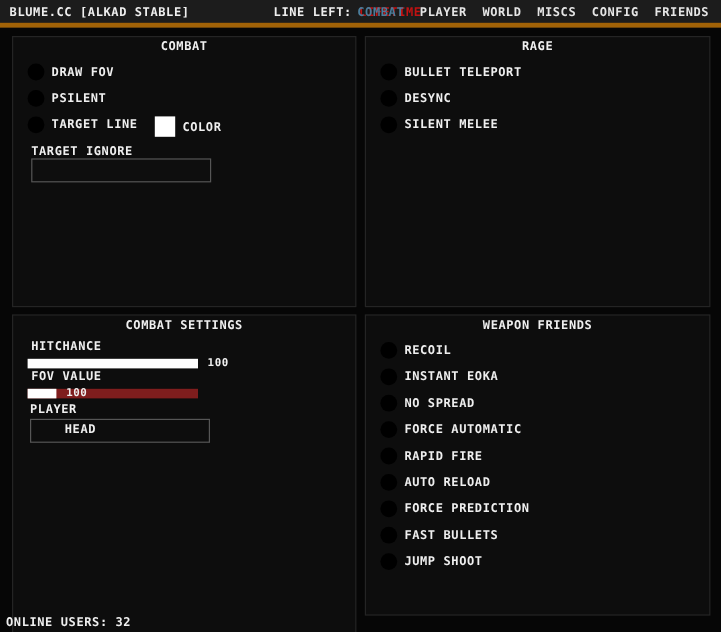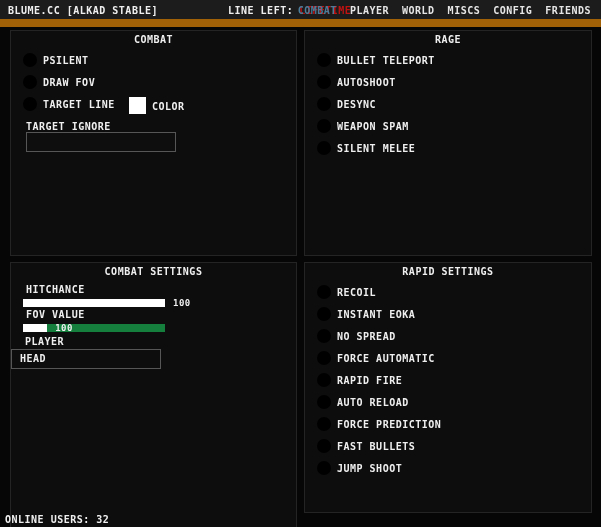--- a/index.html
+++ b/index.html
@@ -5,21 +5,21 @@
   html,body{margin:0;padding:0;}
   body{
     width:601px;height:527px;position:relative;overflow:hidden;
     background:#060606;
     font-family:"DejaVu Sans Mono","Liberation Mono",monospace;
     font-weight:bold;font-size:10px;letter-spacing:.5px;color:#efefef;
     -webkit-font-smoothing:none;
   }
   
   .titlebar{position:absolute;top:0;left:0;width:601px;height:19px;
-    background:#1c1c1c;border-bottom:8px solid #a16207;box-sizing:content-box;}
+    background:#1c1c1c;border-bottom:4px solid #a16207;box-sizing:content-box;}
   .app-title{position:absolute;left:8px;top:5px;white-space:nowrap;}
   .time-left{position:absolute;left:228px;top:5px;white-space:nowrap;}
   .time-left .tl-value{margin-left:6px;}
   .tabs{position:absolute;right:10px;top:5px;display:flex;gap:13px;white-space:nowrap;}
   .tab{color:#e6e6e6;cursor:pointer;}
   
   .panel{position:absolute;background:#0d0d0d;border:1px solid #242424;box-sizing:border-box;}
   .panel-title{position:absolute;top:3px;left:0;width:100%;text-align:center;}
   #panel-combat{left:10px;top:30px;width:287px;height:226px;}
   #panel-rage{left:304px;top:30px;width:288px;height:226px;}
@@ -32,26 +32,26 @@
   .tlabel{margin-left:6px;white-space:nowrap;}
   
   .color-swatch{position:absolute;left:118px;top:66px;width:17px;height:17px;cursor:pointer;}
   .color-label{position:absolute;left:141px;top:70px;}
   .ti-label{position:absolute;left:15px;top:90px;}
   .ti-input{position:absolute;left:15px;top:101px;width:150px;height:20px;
     background:#0e0e0e;border:1px solid #565656;box-sizing:border-box;color:#efefef;
     font:inherit;letter-spacing:.5px;padding:0 6px;outline:none;}
   
   .cs-label{position:absolute;white-space:nowrap;}
-  .slider{position:absolute;width:142px;height:8px;background:#15803d;cursor:pointer;text-align:right;}
+  .slider{position:absolute;width:142px;height:8px;background:#7f1d1d;cursor:pointer;text-align:right;}
   .sfill{height:100%;background:#fff;}
   .sval{position:absolute;top:-1px;font-size:9px;white-space:nowrap;}
-  .hb-box{position:absolute;left:0;top:86px;width:150px;height:20px;
+  .hb-box{position:absolute;left:14px;top:86px;width:150px;height:20px;
     border:1px solid #565656;box-sizing:border-box;line-height:18px;
-    padding-left:8px;cursor:pointer;}
+    padding-left:28px;cursor:pointer;}
   
   .statusbar{position:absolute;left:5px;top:514px;white-space:nowrap;}
 </style>
 </head>
 <body>
 
 <div class="titlebar">
   <span class="app-title">BLUME.CC [ALKAD STABLE]</span>
   <span class="time-left"><span>LINE LEFT:</span><span class="tl-value" style="color: rgb(193, 18, 18);">LIFETIME</span></span>
   <div class="tabs">
@@ -62,25 +62,25 @@
       <span class="tab">CONFIG</span>
       <span class="tab">FRIENDS</span>
     </div>
 </div>
 
 <div class="panel" id="panel-combat">
   <div class="panel-title">COMBAT</div>
   <div class="toggles">
       <div class="trow">
         <span class="cb" style="background: rgb(0, 0, 0);"></span>
-        <span class="tlabel">PSILENT</span>
+        <span class="tlabel">DRAW FOV</span>
       </div>
       <div class="trow">
         <span class="cb" style="background: rgb(0, 0, 0);"></span>
-        <span class="tlabel">DRAW FOV</span>
+        <span class="tlabel">PSILENT</span>
       </div>
       <div class="trow">
         <span class="cb" style="background: rgb(0, 0, 0);"></span>
         <span class="tlabel">TARGET LINE</span>
       </div>
     </div>
   <div class="color-swatch" style="background: rgb(255, 255, 255);"></div>
   <span class="color-label">COLOR</span>
   <span class="ti-label">TARGET IGNORE</span>
   <input class="ti-input" type="text" value="" style="">
@@ -88,29 +88,21 @@
 
 <div class="panel" id="panel-rage">
   <div class="panel-title">RAGE</div>
   <div class="toggles">
       <div class="trow">
         <span class="cb" style="background: rgb(0, 0, 0);"></span>
         <span class="tlabel">BULLET TELEPORT</span>
       </div>
       <div class="trow">
         <span class="cb" style="background: rgb(0, 0, 0);"></span>
-        <span class="tlabel">AUTOSHOOT</span>
-      </div>
-      <div class="trow">
-        <span class="cb" style="background: rgb(0, 0, 0);"></span>
         <span class="tlabel">DESYNC</span>
-      </div>
-      <div class="trow">
-        <span class="cb" style="background: rgb(0, 0, 0);"></span>
-        <span class="tlabel">WEAPON SPAM</span>
       </div>
       <div class="trow">
         <span class="cb" style="background: rgb(0, 0, 0);"></span>
         <span class="tlabel">SILENT MELEE</span>
       </div>
     </div>
 </div>
 
 <div class="panel" id="panel-combat-settings">
   <div class="panel-title">COMBAT SETTINGS</div>
@@ -127,21 +119,21 @@
     <span class="sval" style="left: 32.14px;">100</span>
   </div>
 
   <span class="cs-label" style="left:14px;top:73px;">PLAYER</span>
   <div class="hb-box">
     <span>HEAD</span>
   </div>
 </div>
 
 <div class="panel" id="panel-weapon-settings">
-  <div class="panel-title">RAPID SETTINGS</div>
+  <div class="panel-title">WEAPON FRIENDS</div>
   <div class="toggles">
       <div class="trow">
         <span class="cb" style="background: rgb(0, 0, 0);"></span>
         <span class="tlabel">RECOIL</span>
       </div>
       <div class="trow">
         <span class="cb" style="background: rgb(0, 0, 0);"></span>
         <span class="tlabel">INSTANT EOKA</span>
       </div>
       <div class="trow">

